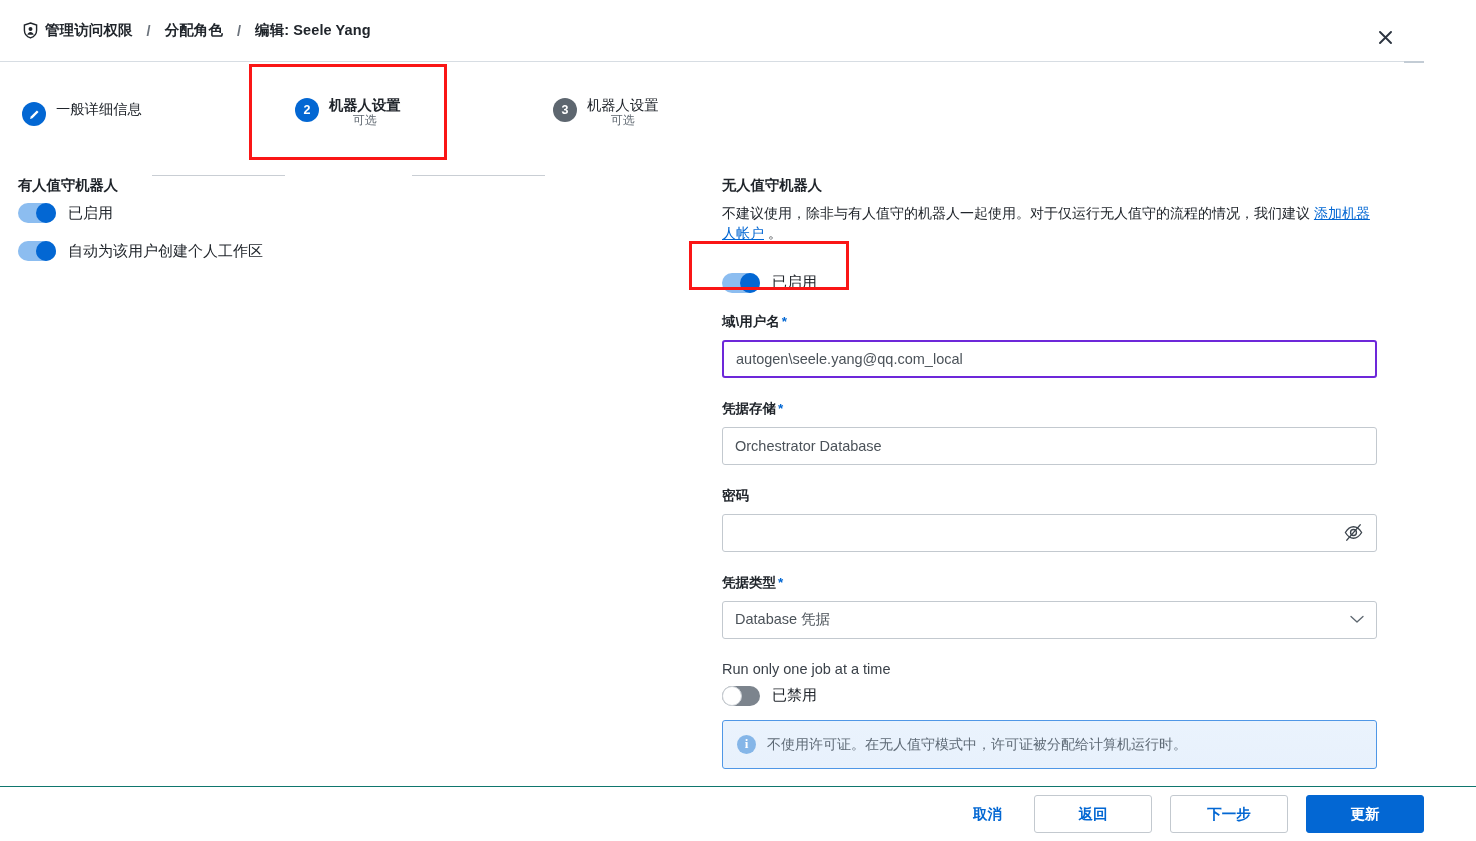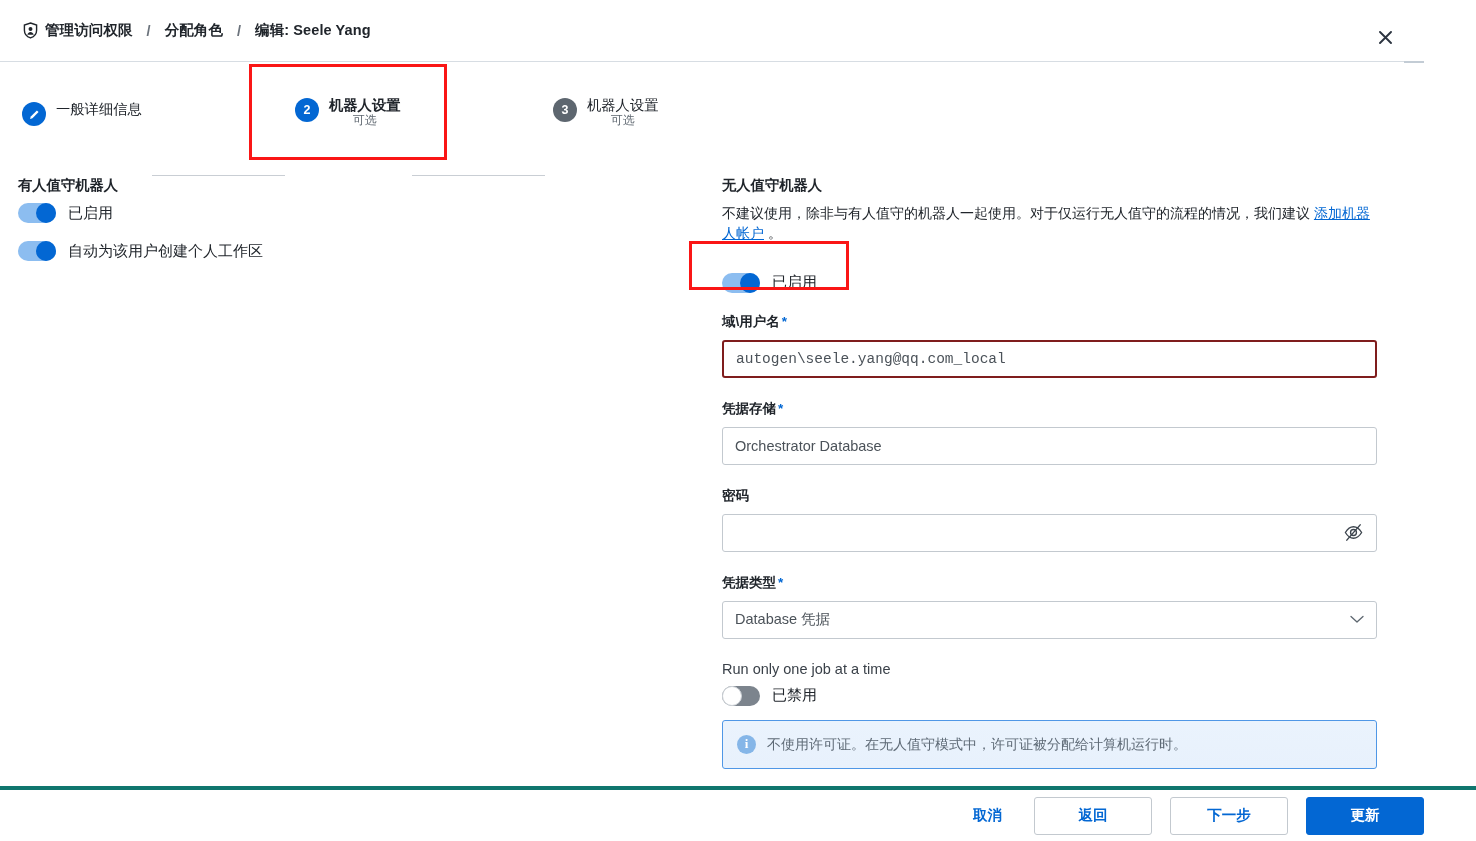--- a/index.html
+++ b/index.html
@@ -94,21 +94,21 @@
   .field { margin-bottom: 22px; }
   .field-label {
     font-size: 13.5px; font-weight: bold; color: #20252b; margin-bottom: 9px;
   }
   .field-label .req { color: #0367d3; font-weight: bold; margin-left: 2px; }
   .input {
     width: 655px; height: 38px; border: 1px solid #c3c9cf; border-radius: 3px;
     display: flex; align-items: center; padding: 0 12px;
     font-size: 14.5px; color: #4b5259; background: #fff; position: relative;
   }
-  .input.focused { border: 2px solid #7f1d1d; font-family: Liberation Mono, monospace; }
+  .input.focused { border: 2px solid #6d28d9; }
   .input .val { flex: 1 1 auto; white-space: nowrap; overflow: hidden; }
   .input .trail { flex: 0 0 auto; display: flex; align-items: center; cursor: pointer; }
 
   .plain-label { font-size: 14.5px; color: #3a4149; margin-bottom: 9px; }
 
   
   .info-box {
     width: 655px; border: 1px solid #4f97e6; border-radius: 3px;
     background: linear-gradient(180deg, #eaf3fd 0%, #e8f1fc 100%);
     padding: 14px 14px 14px 14px; display: flex; align-items: flex-start;
@@ -118,21 +118,21 @@
     width: 19px; height: 19px; border-radius: 50%; background: #85b6e8;
     color: #fff; font-size: 13px; font-weight: bold; flex: 0 0 auto;
     display: flex; align-items: center; justify-content: center;
     font-family: "Liberation Serif", serif; margin-right: 11px;
   }
   .info-text { font-size: 14px; color: #5e6a76; line-height: 1.4; }
 
   
   .footer {
     position: absolute; left: 0; bottom: 0; width: 1476px; height: 55px;
-    border-top: 4px solid #0f766e; background: #fff;
+    border-top: 1px solid #0f766e; background: #fff;
     display: flex; align-items: center; justify-content: flex-end;
     padding-right: 52px; gap: 18px;
   }
   .btn {
     height: 38px; border-radius: 3px; font-size: 14.5px; font-weight: bold;
     display: flex; align-items: center; justify-content: center; cursor: pointer;
   }
   .btn-text { color: #0367d3; background: none; border: none; padding: 0 14px; }
   .btn-outline {
     color: #0367d3; background: #fff; border: 1px solid #c3c9cf; width: 118px;

